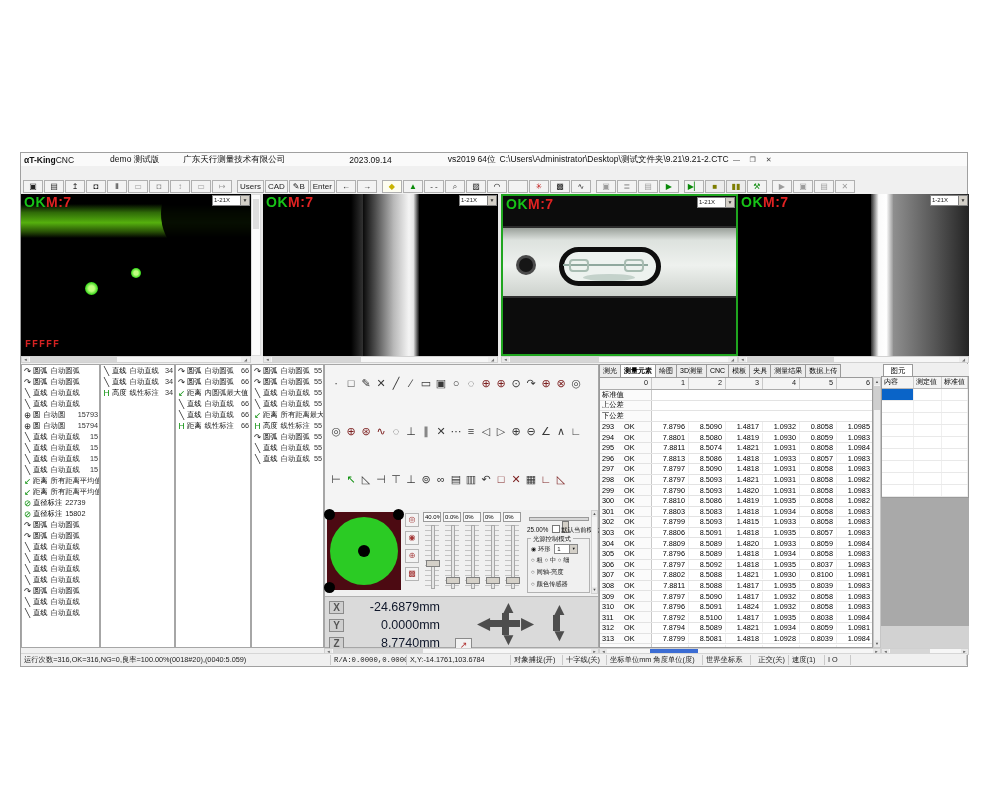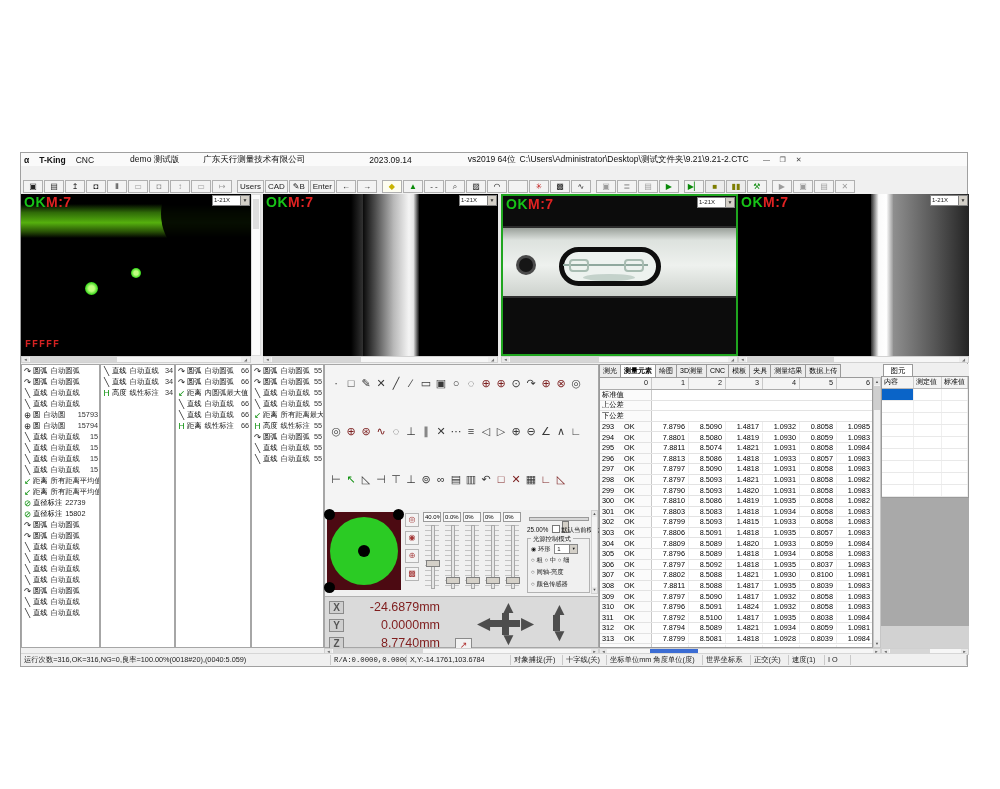--- a/index.html
+++ b/index.html
@@ -1,21 +1,21 @@
 <!DOCTYPE html>
 <html><head>
 <meta charset="utf-8">
 <style>
   html,body{margin:0;padding:0;background:#fff;font-family:"Liberation Sans",sans-serif;}
   .screen{position:relative;width:1000px;height:789px;background:#fff;overflow:hidden;}
   .window{position:absolute;left:20px;top:152px;width:948px;height:515px;background:#f0f0f0;border:1px solid #a0a0a0;box-sizing:border-box;font-size:9px;color:#000;}
 
   
   .titlebar{position:absolute;left:0;top:0;right:0;height:13px;background:#fafafa;display:flex;align-items:center;white-space:nowrap;overflow:hidden;}
-  .titlebar span{margin-left:10px;font-size:8.5px;color:#111;}
+  .titlebar span{margin-left:0;font-size:8.5px;color:#111;}
   .tb-logo{margin-left:3px !important;color:#a33;font-weight:bold;font-size:9px;}
   .tb-app{font-weight:bold;}
   .win-ctrls{margin-left:auto;display:flex;}
   .win-btn{width:16px;height:11px;font-size:7px;line-height:11px;text-align:center;color:#444;background:#fafafa;border:none;padding:0;}
 
   
   .menubar{position:absolute;left:0;top:13px;right:0;height:12px;background:#f6f6f6;display:flex;align-items:center;gap:11px;padding-left:6px;font-size:8.5px;border-bottom:1px solid #e4e4e4;}
   .menu-item{color:#111;}
 
   
@@ -122,21 +122,21 @@
   .combo{display:inline-block;width:22px;height:8px;border:1px solid #888;background:#fff;vertical-align:middle;margin-left:2px;position:relative;}
   .combo .ctxt{position:absolute;left:2px;top:0;font-size:6px;line-height:8px;}
   .combo .carr{position:absolute;right:0;top:0;width:7px;height:8px;background:#d4d0c8;border-left:1px solid #888;font-size:4px;line-height:8px;text-align:center;}
   .lscroll{position:absolute;right:0;top:0;width:7px;height:84px;background:#f4f4f4;border:1px solid #d0d0d0;box-sizing:border-box;font-size:4px;color:#555;}
   .lscroll .up{position:absolute;top:0;left:0;right:0;height:6px;text-align:center;line-height:6px;background:#e9e9e9;}
   .lscroll .dn{position:absolute;bottom:0;left:0;right:0;height:6px;text-align:center;line-height:6px;background:#e9e9e9;}
 
   .dro{position:absolute;left:0;top:231px;right:0;bottom:0;background:#dadada;border-top:1px solid #b0b0b0;}
   .dro-row{position:absolute;left:4px;display:flex;align-items:center;}
   .axbox{width:15px;height:13px;border:1px solid #8a8a8a;background:#cfcfcf;color:#555;font-size:10px;line-height:12px;text-align:center;font-weight:bold;box-sizing:border-box;}
-  .droval{width:96px;text-align:right;font-size:12.5px;color:#7f1d1d;}
+  .droval{width:96px;text-align:right;font-size:12.5px;color:#0f172a;}
   .diagbtn{position:absolute;left:130px;top:41px;width:17px;height:15px;border:1px solid #8a8a8a;background:#f2f2f2;font-size:9px;line-height:13px;text-align:center;color:#b03030;padding:0;}
   .jog{position:absolute;left:152px;top:4px;width:96px;height:52px;color:#4d4d4d;}
   .jg{position:absolute;font-size:17px;line-height:17px;}
   .jbar-h{position:absolute;background:#4d4d4d;height:7px;}
   .jbar-v{position:absolute;background:#4d4d4d;width:7px;}
 
   
   .tablepanel{position:absolute;left:578px;width:282px;top:0;bottom:8px;background:#f0f0f0;}
   .tabs{position:absolute;left:0;top:0;right:0;height:13px;display:flex;font-size:7px;overflow:hidden;}
   .tab{flex:none;padding:0 3px;line-height:11px;border:1px solid #9a9a9a;border-bottom:none;background:#ececec;white-space:nowrap;margin-right:-1px;}
@@ -1159,20 +1159,20 @@
     </div>
 
     <div class="statusbar" id="statusbar">
         <span class="sb-seg" style="width: 310px;">运行次数=316,OK=316,NG=0,良率=100.00%(0018#20),(0040:5.059)</span>
         <span class="sb-seg" style="width: 76px; font-family: Liberation Mono, monospace;">R/A:0.0000,0.0000</span>
         <span class="sb-seg" style="width: 104px;">X,Y:-14.1761,103.6784</span>
         <span class="sb-seg" style="width: 52px;">对象捕捉(开)</span>
         <span class="sb-seg" style="width: 44px;">十字线(关)</span>
         <span class="sb-seg" style="width: 96px;">坐标单位mm 角度单位(度)</span>
         <span class="sb-seg" style="width: 48px;">世界坐标系</span>
-        <span class="sb-seg" style="width: 38px;">正交(关)</span>
+        <span class="sb-seg" style="width: 38px; text-align: right;">正交(关)</span>
         <span class="sb-seg" style="width: 36px;">速度(1)</span>
         <span class="sb-seg" style="width: 26px;">I O</span>
         <span class="sb-seg sb-fill"></span>
       </div>
 
   </div>
 </div>
 
 </body></html>

